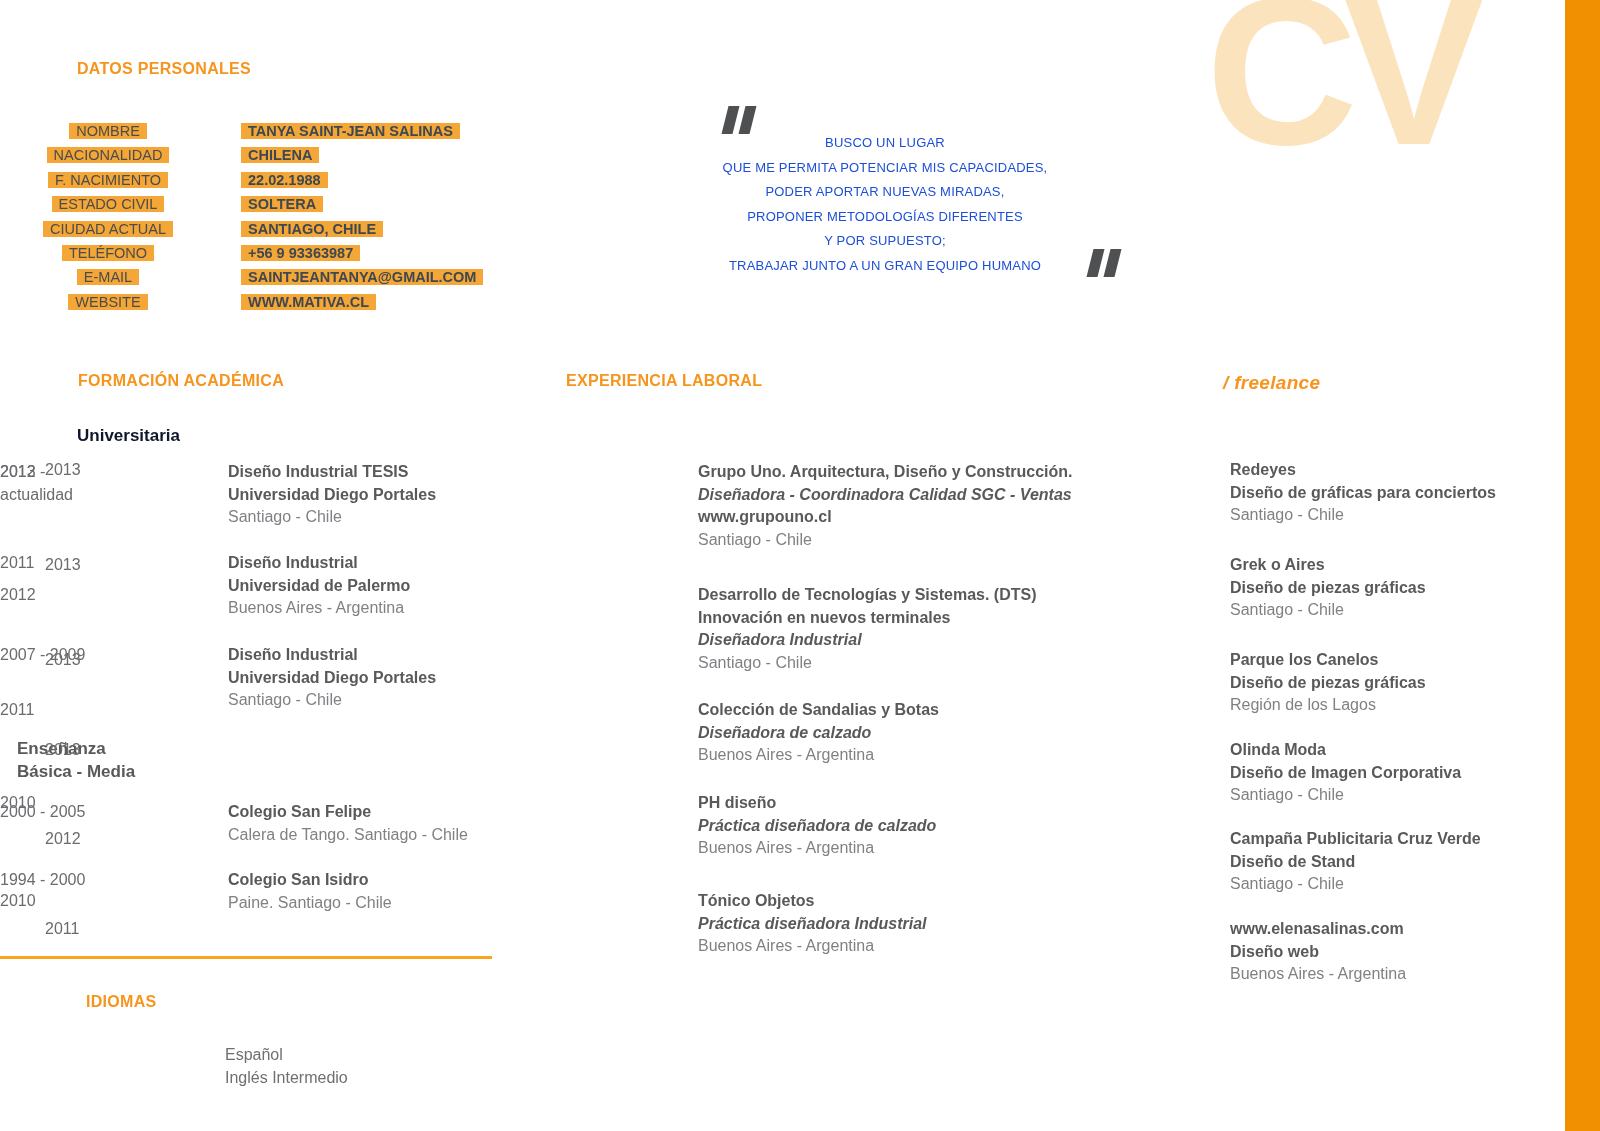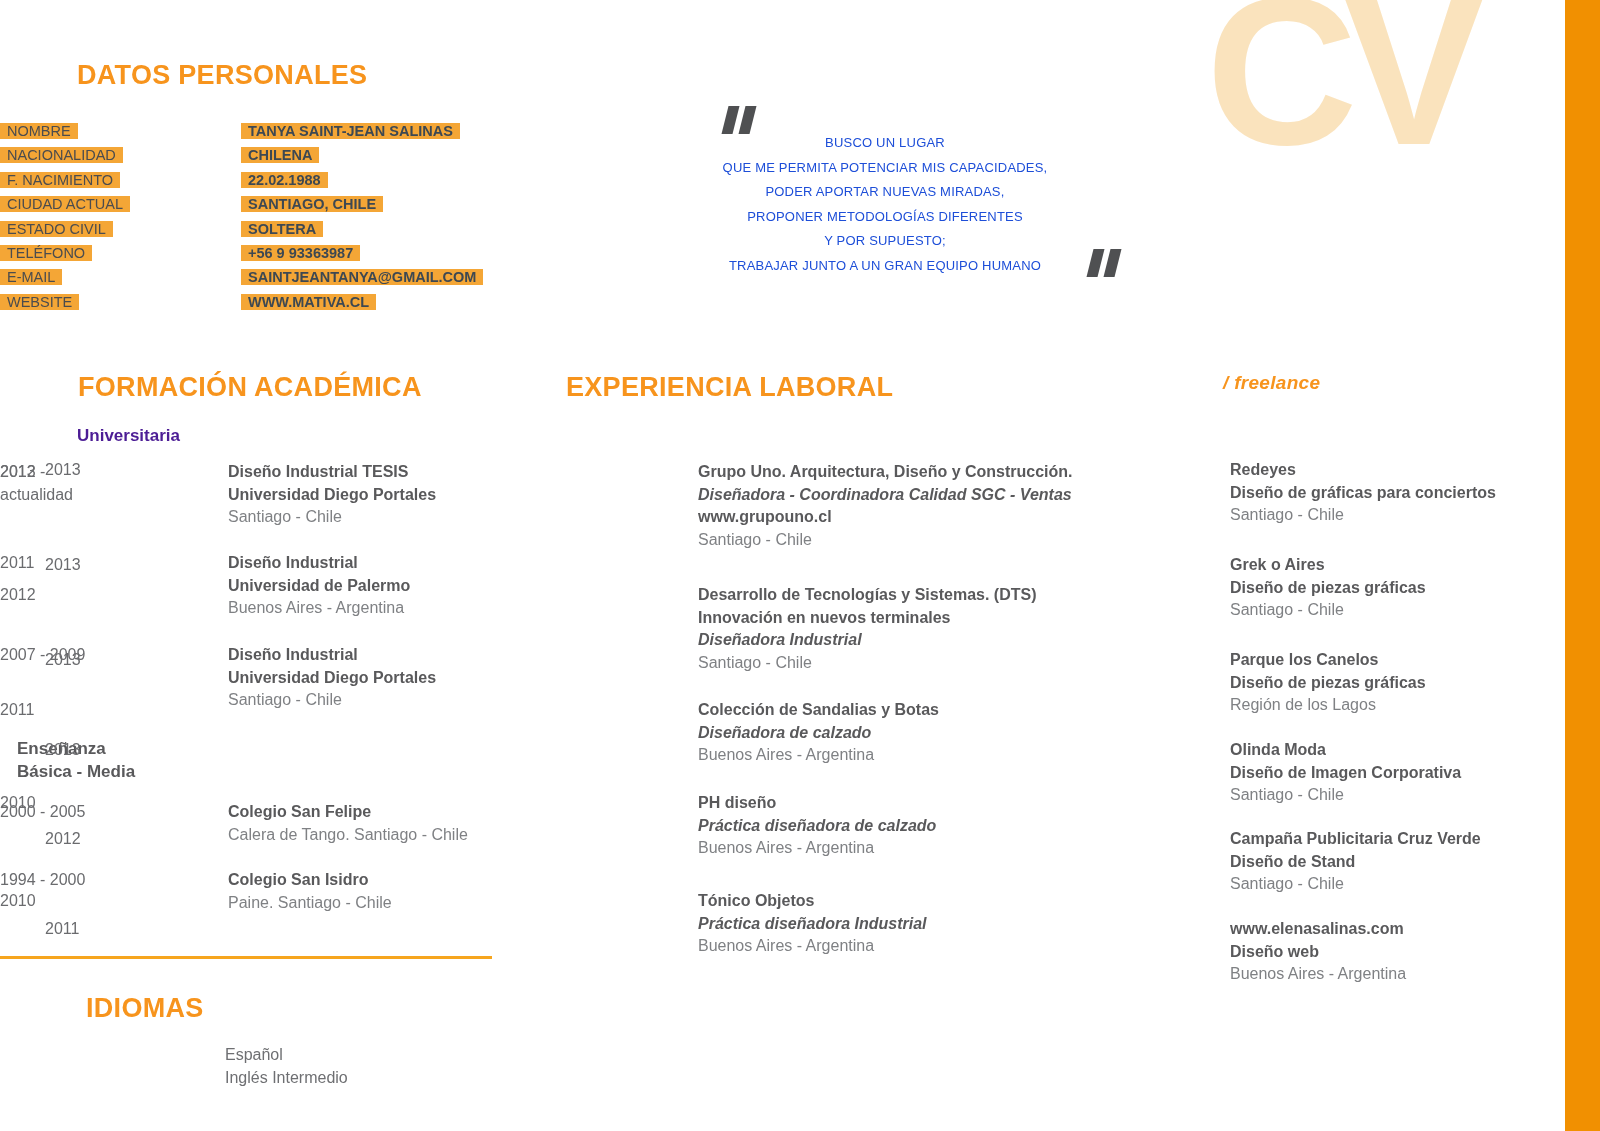--- a/index.html
+++ b/index.html
@@ -2,26 +2,26 @@
 <html><head>
 <meta charset="utf-8">
 <style>
   html,body{margin:0;padding:0;background:#ffffff;}
   .page{
     position:relative;width:1600px;height:1131px;overflow:hidden;background:#ffffff;
     font-family:"Liberation Sans","DejaVu Sans",sans-serif;
   }
   .abs{position:absolute;}
   
-  .h{position:absolute;font-size:27px;font-weight:bold;color:#F7941D;letter-spacing:.3px;white-space:nowrap;}
+  .h{position:absolute;font-size:16px;font-weight:bold;color:#F7941D;letter-spacing:.3px;white-space:nowrap;}
   .h.italic{font-style:italic;font-size:19px;}
   
   .ptable{position:absolute;left:0;top:122px;}
   .prow{display:flex;align-items:flex-start;margin-bottom:6.4px;}
-  .plabel{width:216px;text-align:left;}
+  .plabel{width:216px;text-align:center;}
   .pvalue{margin-left:25px;text-align:left;}
   .plabel span,.pvalue span{
     display:inline-block;background:#F4A636;font-size:14.5px;line-height:16px;
     padding:0 7px;white-space:nowrap;
   }
   .plabel span{color:#4B4C4E;}
   .pvalue span{color:#3D4852;font-weight:bold;}
   
   .quote{position:absolute;left:645px;top:131px;width:480px;text-align:center;}
   .quote div{font-size:13px;line-height:24.5px;color:#1d4ed8;letter-spacing:.2px;white-space:nowrap;}
@@ -37,21 +37,21 @@
   .entry{position:absolute;left:0;width:1600px;}
   .yr{position:absolute;left:0;top:0;text-align:left;color:#6A6B6E;}
   .bd{position:absolute;top:0;}
   .yr div,.bd div{font-size:16px;line-height:22.5px;white-space:nowrap;}
   .e-edu .yr{width:178px;}  .e-edu .bd{left:228px;}
   .e-exp .yr{width:650px;}  .e-exp .bd{left:698px;}
   .e-fre .yr{width:1183px;padding-left:45px;} .e-fre .bd{left:1230px;}
   .t{font-weight:bold;color:#59595B;}
   .r{font-weight:bold;font-style:italic;color:#59595B;}
   .l{color:#7F8184;}
-  .sub{font-weight:bold;color:#4c1d95;font-size:17px;white-space:nowrap;}
+  .sub{font-weight:bold;color:#0f172a;font-size:17px;white-space:nowrap;}
   .sub2{width:178px;margin-left:17px;}
   .sub2 div{font-weight:bold;color:#59595B;font-size:17px;line-height:23px;white-space:nowrap;}
   .divider{position:absolute;left:0;top:956px;width:492px;height:3px;background:#F6A51E;}
   .lang div{font-size:16px;line-height:22.5px;color:#6E6F72;white-space:nowrap;}
 </style>
 </head>
 <body>
 
 <div class="page">
 
@@ -67,26 +67,26 @@
       </div>
       <div class="prow">
         <div class="plabel"><span>NACIONALIDAD</span></div>
         <div class="pvalue"><span>CHILENA</span></div>
       </div>
       <div class="prow">
         <div class="plabel"><span>F. NACIMIENTO</span></div>
         <div class="pvalue"><span>22.02.1988</span></div>
       </div>
       <div class="prow">
+        <div class="plabel"><span>ESTADO CIVIL</span></div>
+        <div class="pvalue"><span>SOLTERA</span></div>
+      </div>
+      <div class="prow">
         <div class="plabel"><span>CIUDAD ACTUAL</span></div>
         <div class="pvalue"><span>SANTIAGO, CHILE</span></div>
-      </div>
-      <div class="prow">
-        <div class="plabel"><span>ESTADO CIVIL</span></div>
-        <div class="pvalue"><span>SOLTERA</span></div>
       </div>
       <div class="prow">
         <div class="plabel"><span>TELÉFONO</span></div>
         <div class="pvalue"><span>+56 9 93363987</span></div>
       </div>
       <div class="prow">
         <div class="plabel"><span>E-MAIL</span></div>
         <div class="pvalue"><span>SAINTJEANTANYA@GMAIL.COM</span></div>
       </div>
       <div class="prow">

